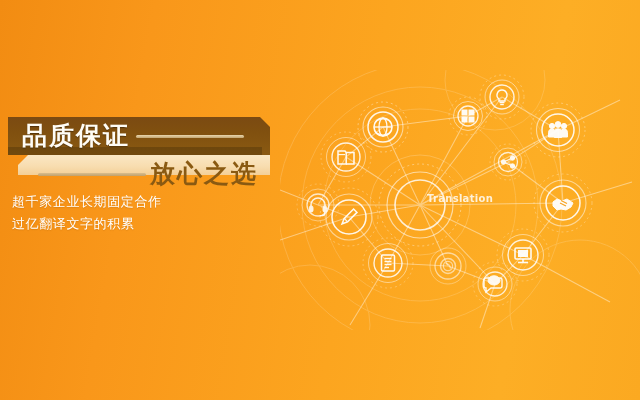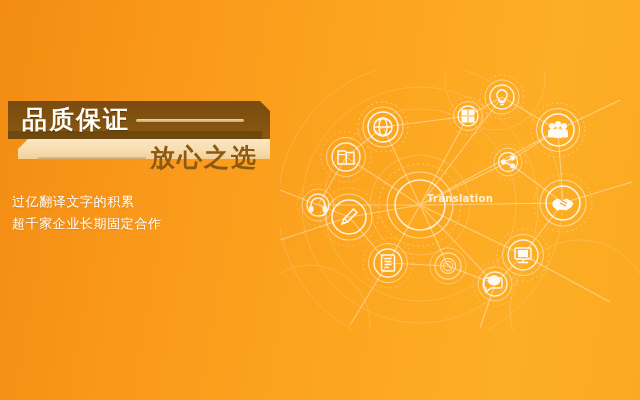--- a/index.html
+++ b/index.html
@@ -6,21 +6,21 @@
   body{
     width:640px;height:400px;overflow:hidden;
     font-family:"DejaVu Sans","Liberation Sans",sans-serif;
   }
   #stage{
     position:relative;width:640px;height:400px;overflow:hidden;
     background:linear-gradient(100deg,#f28c12 0%,#f9971a 22%,#fca51f 55%,#fdae25 80%,#fba921 100%);
   }
 
   
-  #banner{position:absolute;left:8px;top:101px;width:262px;height:76px;}
+  #banner{position:absolute;left:8px;top:117px;width:262px;height:76px;}
 
   .band{position:absolute;left:0;top:0;width:100%;height:100%;}
 
   .band-top{
     clip-path:polygon(0 0, 252px 0, 262px 10px, 262px 38px, 0 38px, 0 0);
     background:linear-gradient(180deg,#7b4a12 0%,#80500f 40%,#8a5a12 100%);
     height:38px;
     box-shadow:0 1px 0 rgba(0,0,0,.12);
   }
   .band-top-shade{
@@ -93,22 +93,22 @@
     <div class="title-top">品质保证</div>
     <div class="rule-top"></div>
 
     <div class="band-bottom">
       <div class="title-bottom">放心之选</div>
     </div>
     <div class="rule-bottom"></div>
   </div>
 
   <div id="lines">
+    <div class="line">超千家企业长期固定合作</div>
     <div class="line">过亿翻译文字的积累</div>
-    <div class="line">超千家企业长期固定合作</div>
   </div>
 
   <div id="net">
     <svg width="360" height="260" viewBox="0 0 360 260" aria-hidden="true">
       <defs>
         <g id="ico-globe">
           <circle cx="0" cy="0" r="9" fill="none" stroke="#fff" stroke-width="1.6"></circle>
           <ellipse cx="0" cy="0" rx="4" ry="9" fill="none" stroke="#fff" stroke-width="1.3"></ellipse>
           <line x1="-9" y1="0" x2="9" y2="0" stroke="#fff" stroke-width="1.3"></line>
           <path d="M-8 -4.5 A11 11 0 0 1 8 -4.5" fill="none" stroke="#fff" stroke-width="1.1"></path>

